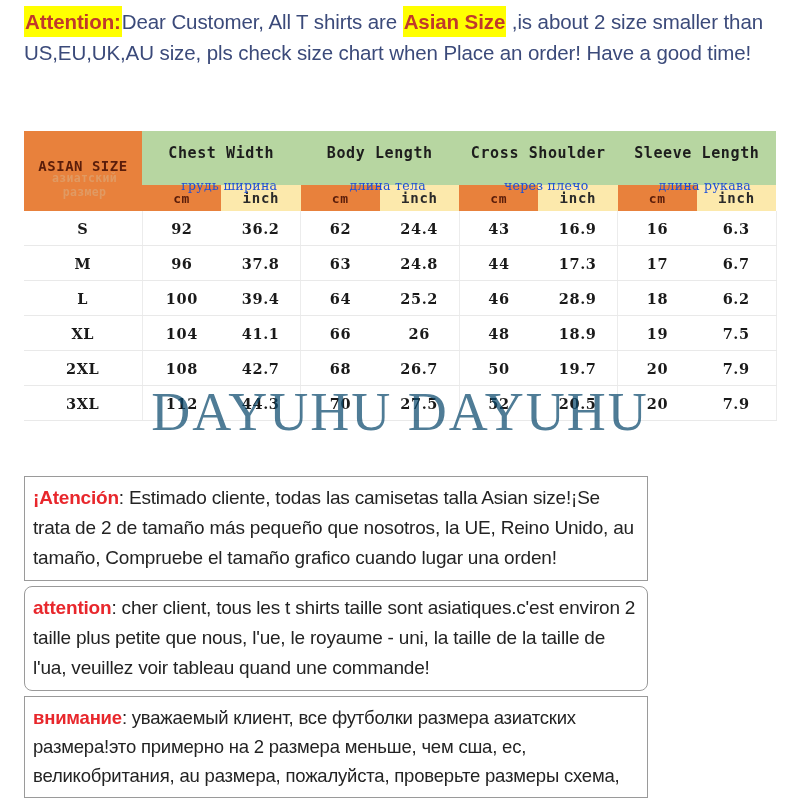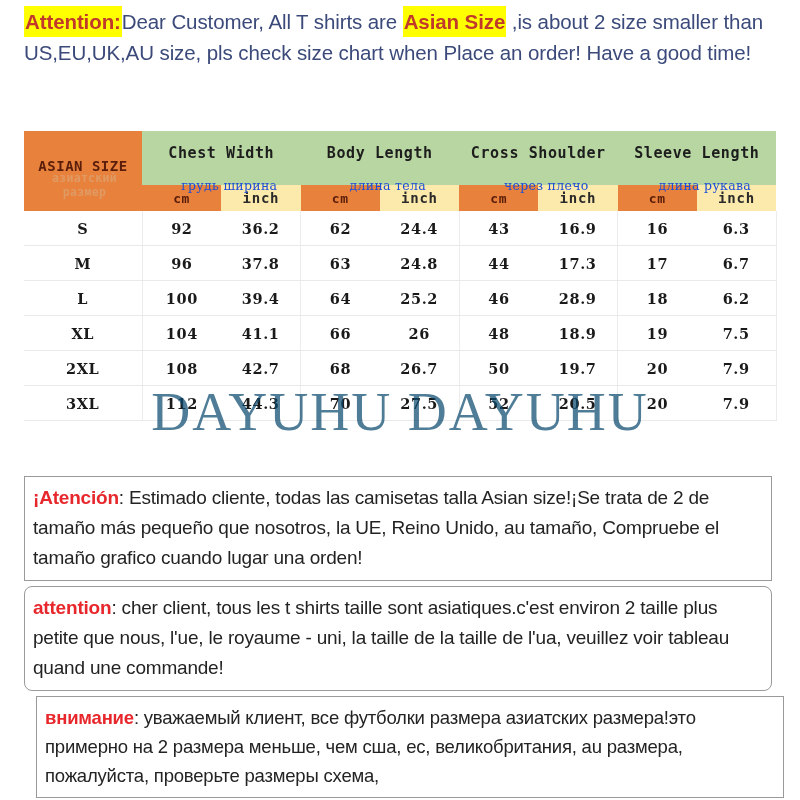--- a/index.html
+++ b/index.html
@@ -136,35 +136,35 @@
     letter-spacing:2px;
     white-space:nowrap;
     pointer-events:none;
     user-select:none;
   }
 
   
   .notice{
     position:absolute;
     left:24px;
-    width:748px;
+    width:624px;
     box-sizing:border-box;
     border:1px solid #9a9a9a;
     background:#ffffff;
     padding:6px 8px 7px 8px;
     font-size:19px;
     line-height:30px;
     color:#232323;
     letter-spacing:-0.2px;
   }
   .notice .lbl{color:#e8272c;font-weight:bold;}
   #notice-es{top:476px;}
   #notice-fr{top:586px;border-radius:8px;}
   #notice-ru{top:696px;}
-  #notice-ru{font-size:18.5px;line-height:29px;margin-left:12px;}
+  #notice-ru{font-size:18.5px;line-height:29px;}
 </style>
 </head>
 <body>
 
 <div id="attention-banner">
   <span class="hl">Attention:</span><span>Dear Customer, All T shirts are </span><span class="hl">Asian Size</span><span> ,is about 2 size smaller than US,EU,UK,AU size, pls check size chart when Place an order! Have a good time!</span>
 </div>
 
 <table id="size-table">
   <colgroup>

